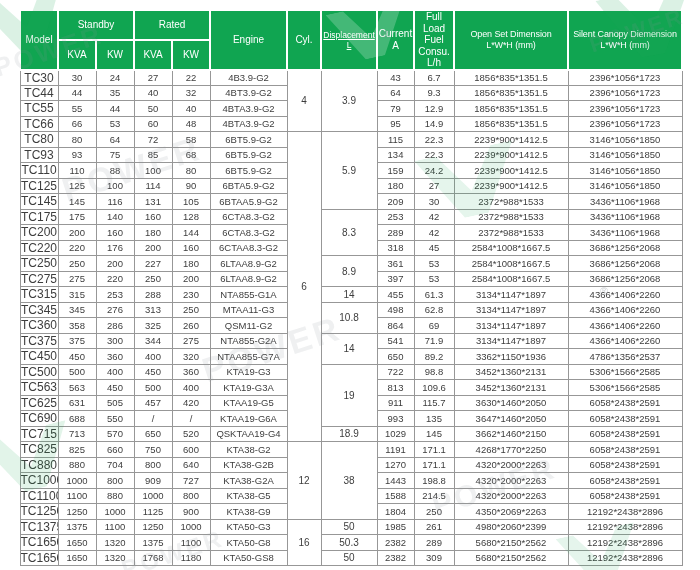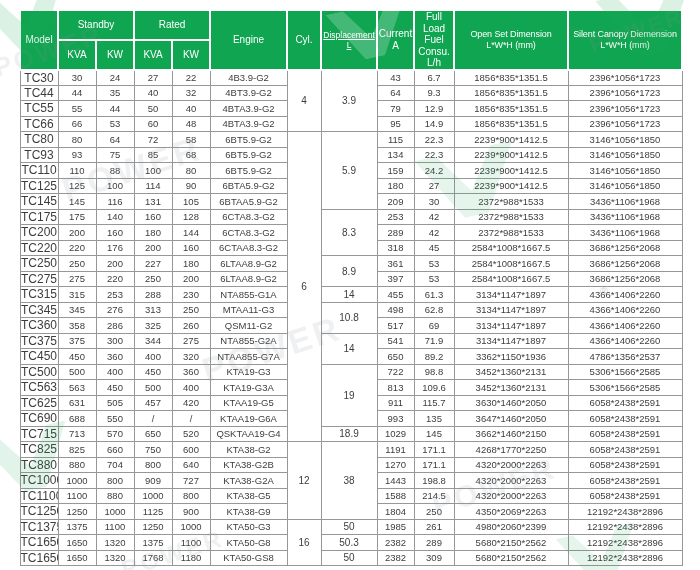--- a/index.html
+++ b/index.html
@@ -347,21 +347,21 @@
         <td data-name="cell-open-dimension">3134*1147*1897</td>
         <td data-name="cell-silent-dimension">4366*1406*2260</td>
       </tr>
       <tr data-name="table-row">
         <td data-name="cell-model">TC360</td>
         <td data-name="cell-standby-kva">358</td>
         <td data-name="cell-standby-kw">286</td>
         <td data-name="cell-rated-kva">325</td>
         <td data-name="cell-rated-kw">260</td>
         <td data-name="cell-engine">QSM11-G2</td>
-        <td data-name="cell-current">517</td>
+        <td data-name="cell-current">864</td>
         <td data-name="cell-fuel">69</td>
         <td data-name="cell-open-dimension">3134*1147*1897</td>
         <td data-name="cell-silent-dimension">4366*1406*2260</td>
       </tr>
       <tr data-name="table-row" class="group-start">
         <td data-name="cell-model">TC375</td>
         <td data-name="cell-standby-kva">375</td>
         <td data-name="cell-standby-kw">300</td>
         <td data-name="cell-rated-kva">344</td>
         <td data-name="cell-rated-kw">275</td>

